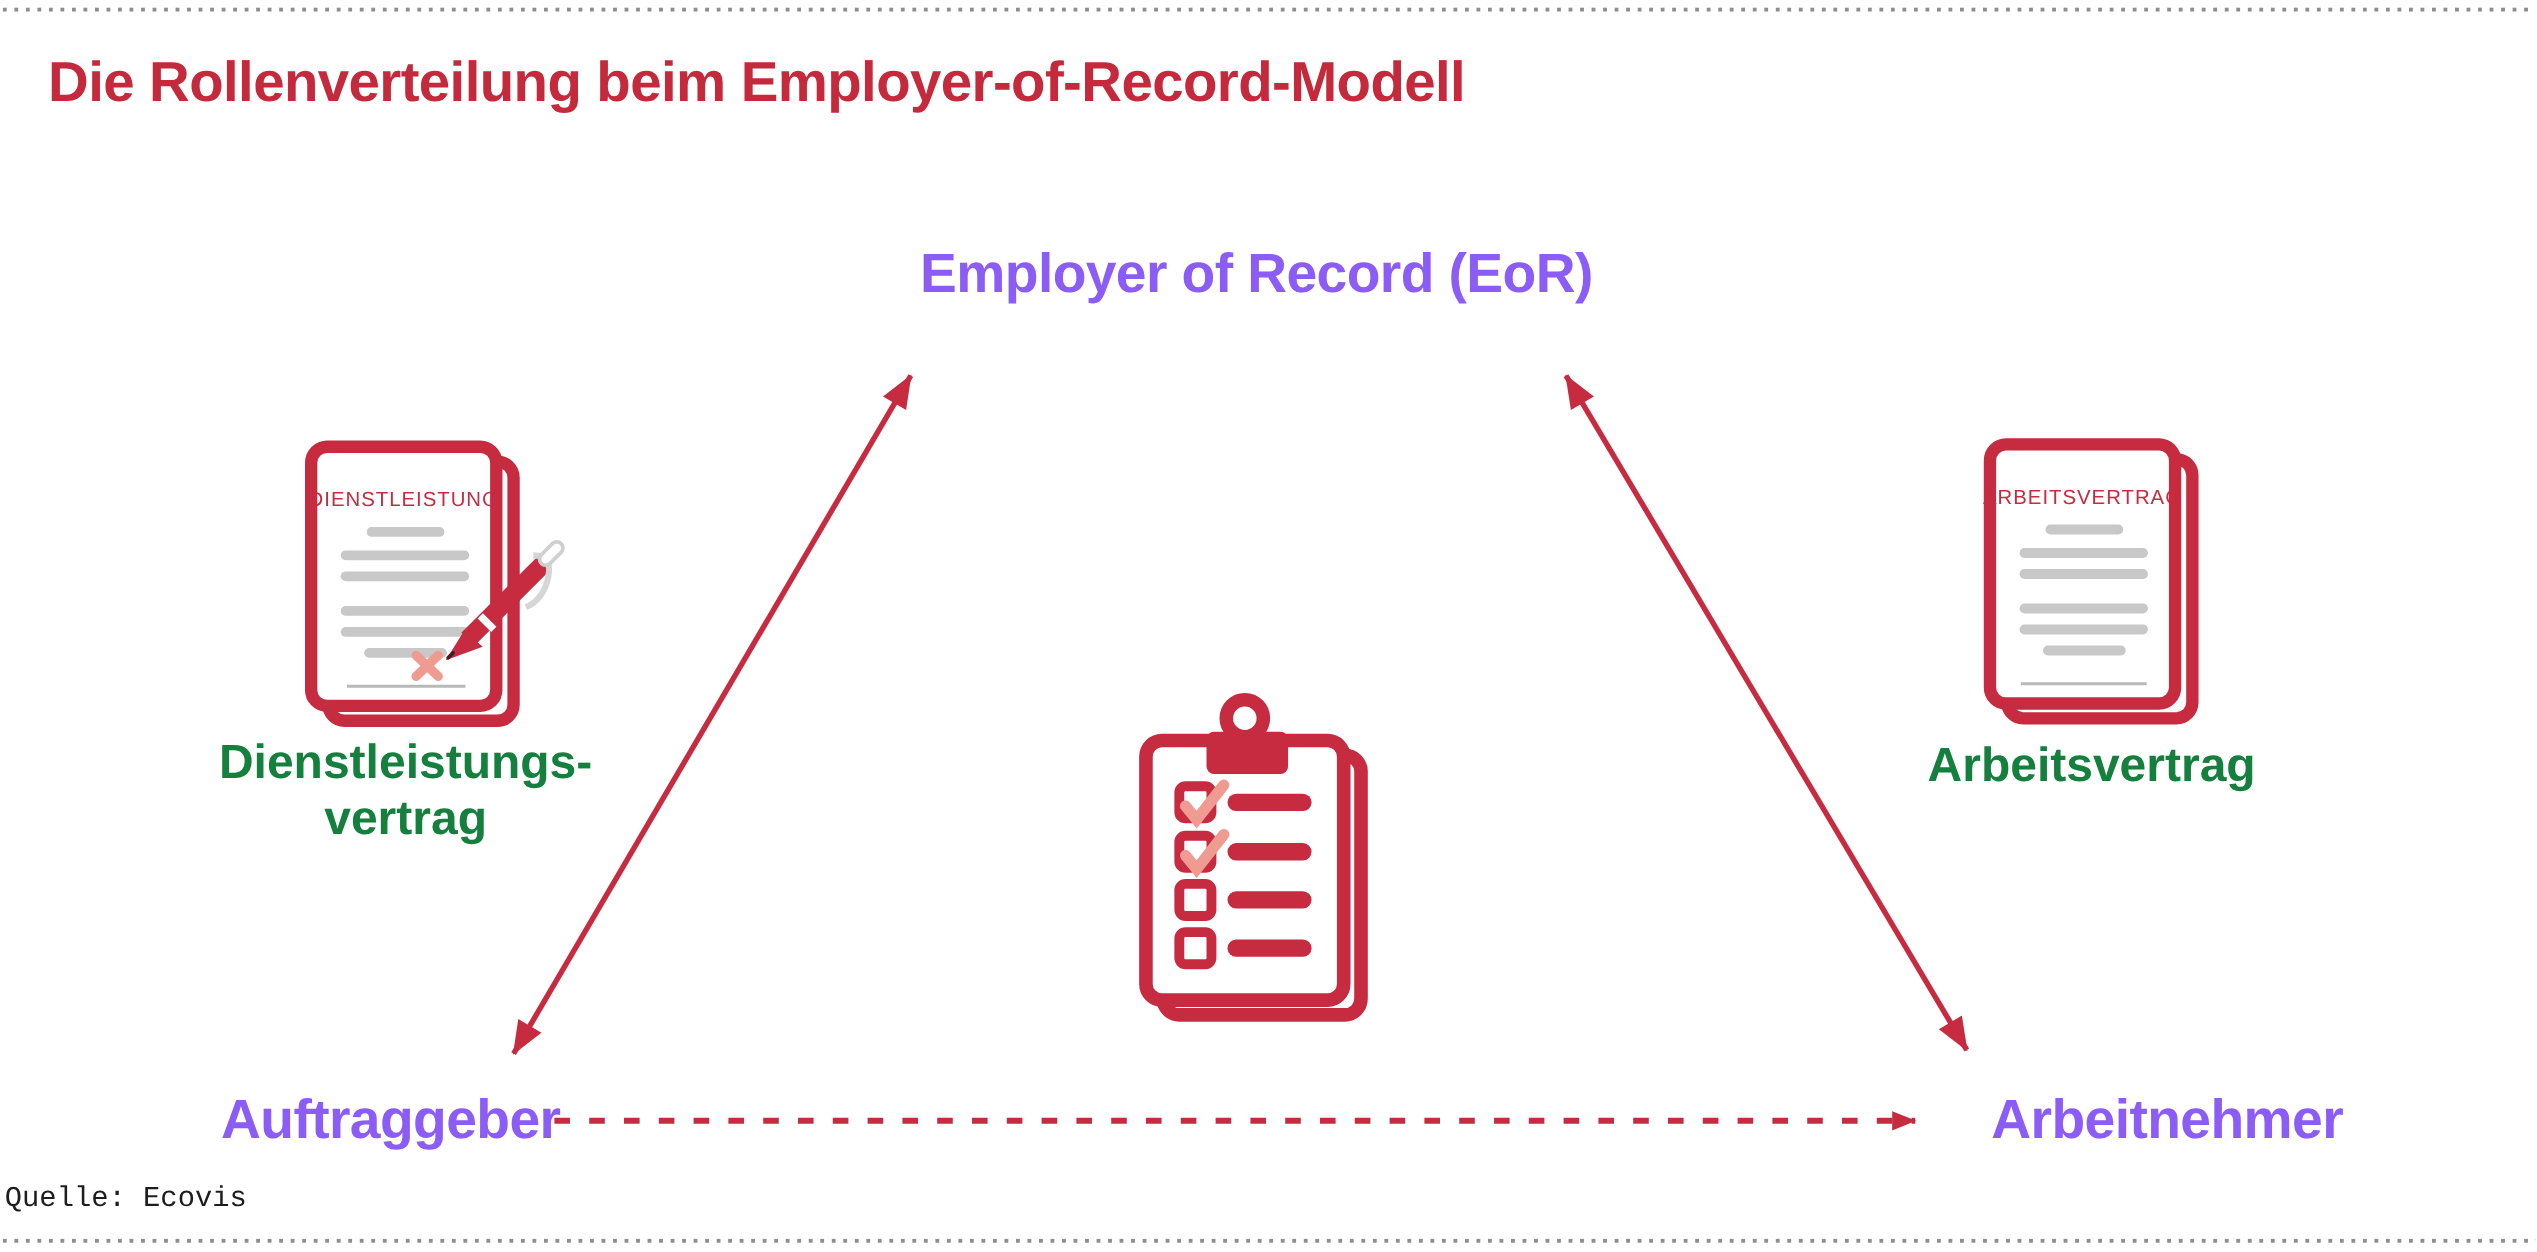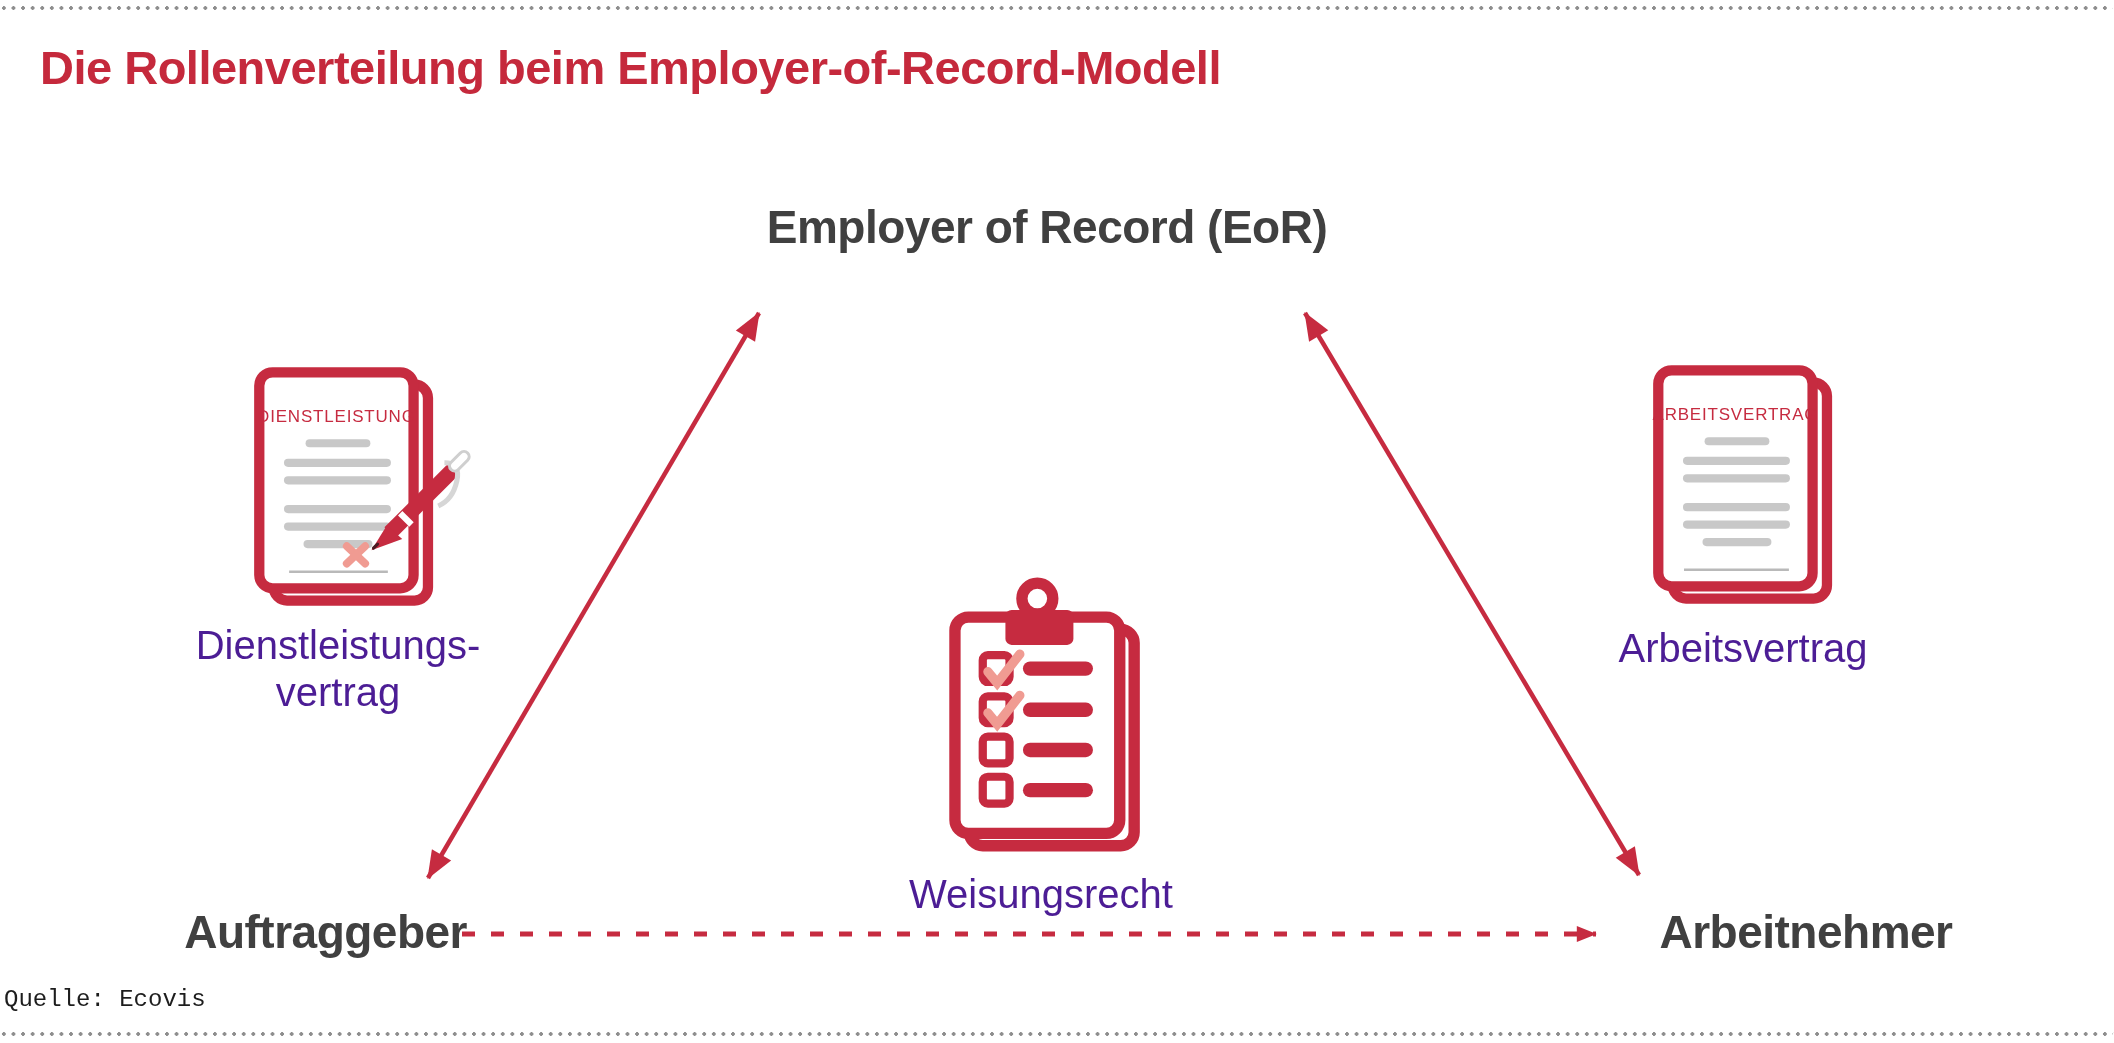--- a/index.html
+++ b/index.html
@@ -17,29 +17,29 @@
     background-size:9.6px 8px;background-repeat:repeat-x;
   }
   .dotted-rule.top{top:4px;}
   .dotted-rule.bottom{top:1030px;}
   .page-title{
     position:absolute;left:40px;top:40px;width:1800px;
     font-size:47px;font-weight:bold;letter-spacing:-0.5px;
     color:#C5293C;white-space:nowrap;
   }
   .node-label{
-    position:absolute;color:#404040;font-weight:bold;font-size:46px;
+    position:absolute;color:#8b5cf6;font-weight:bold;font-size:46px;
     text-align:center;white-space:nowrap;letter-spacing:-0.5px;
   }
   .node-eor{left:747px;top:200px;width:600px;}
   .node-client{left:67px;top:905px;width:400px;text-align:right;}
   .node-employee{left:1606px;top:905px;width:400px;}
   .item-label{
-    position:absolute;color:#4c1d95;font-weight:normal;font-size:40px;
-    line-height:47px;text-align:center;white-space:nowrap;margin-top:10px;
+    position:absolute;color:#15803d;font-weight:bold;font-size:40px;
+    line-height:47px;text-align:center;white-space:nowrap;
   }
   .label-service{left:138px;top:612px;width:400px;}
   .label-employment{left:1543px;top:615px;width:400px;}
   .label-directive{left:841px;top:861px;width:400px;}
   .source-note{
     position:absolute;left:4px;top:986px;font-size:24px;color:#1d1d1d;font-family:Liberation Mono, monospace;
   }
   .icon-doc{position:absolute;}
   .icon-doc.left{left:226px;top:362px;width:262px;height:288px;}
   .icon-doc.right{left:1625px;top:360px;width:262px;height:288px;}
@@ -139,17 +139,16 @@
       <polyline points="57,123 66,134 88,106"></polyline>
       <polyline points="57,163 66,174 88,146"></polyline>
     </g>
   </svg>
 
   <div class="item-label label-service">
     <div>Dienstleistungs-</div>
     <div>vertrag</div>
   </div>
   <div class="item-label label-employment">Arbeitsvertrag</div>
-  <div class="item-label label-directive">Weisungsrecht</div>
 
   <div class="source-note">Quelle: Ecovis</div>
 
 </div>
 
 </body></html>

